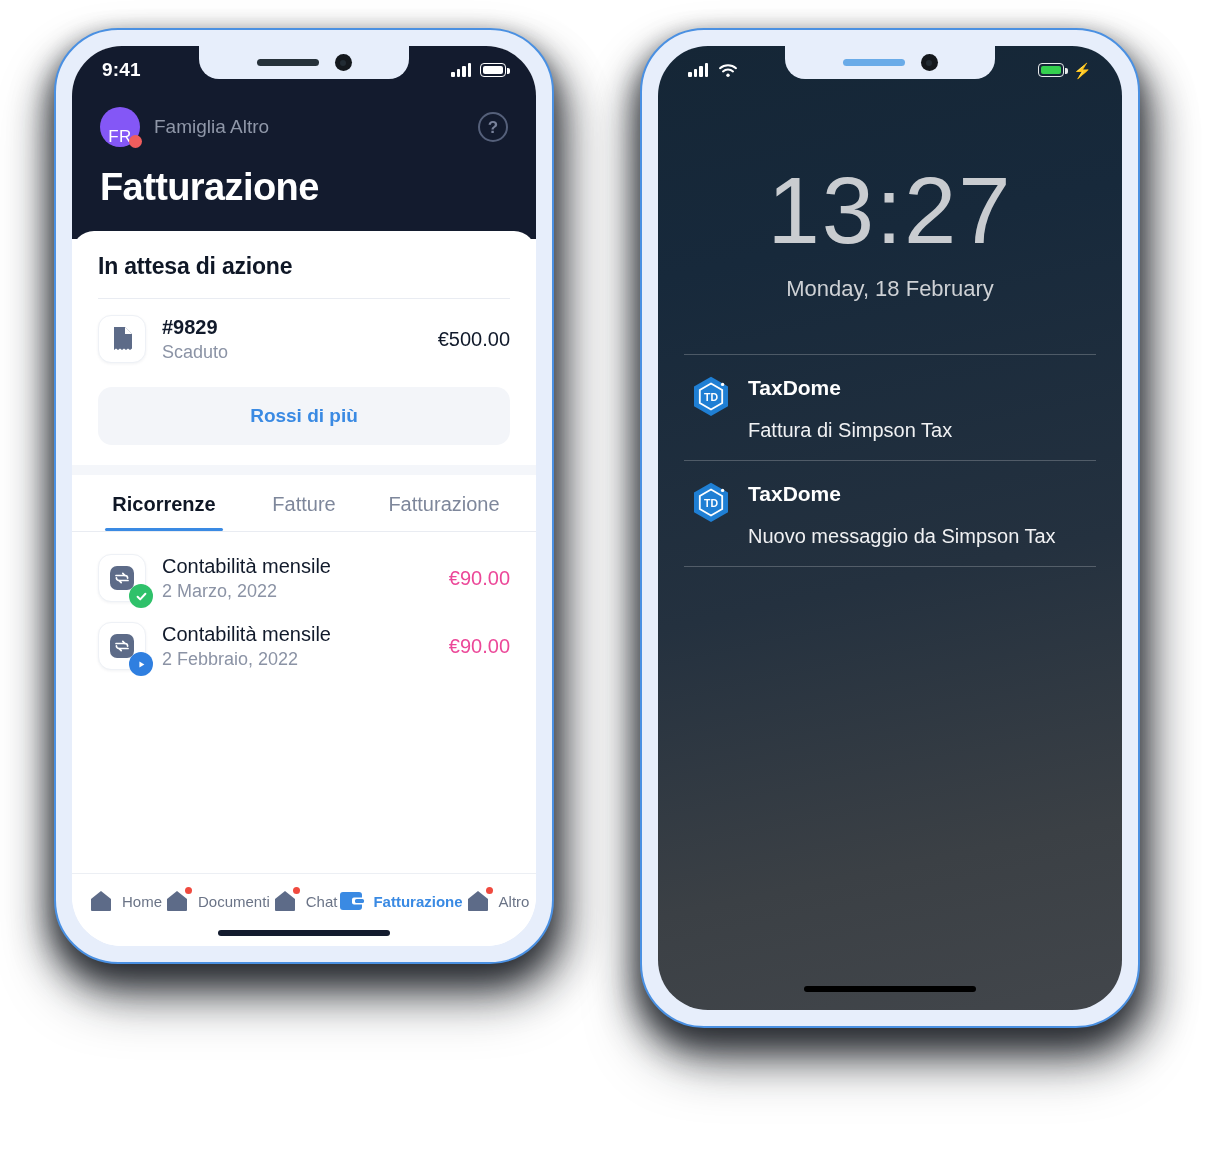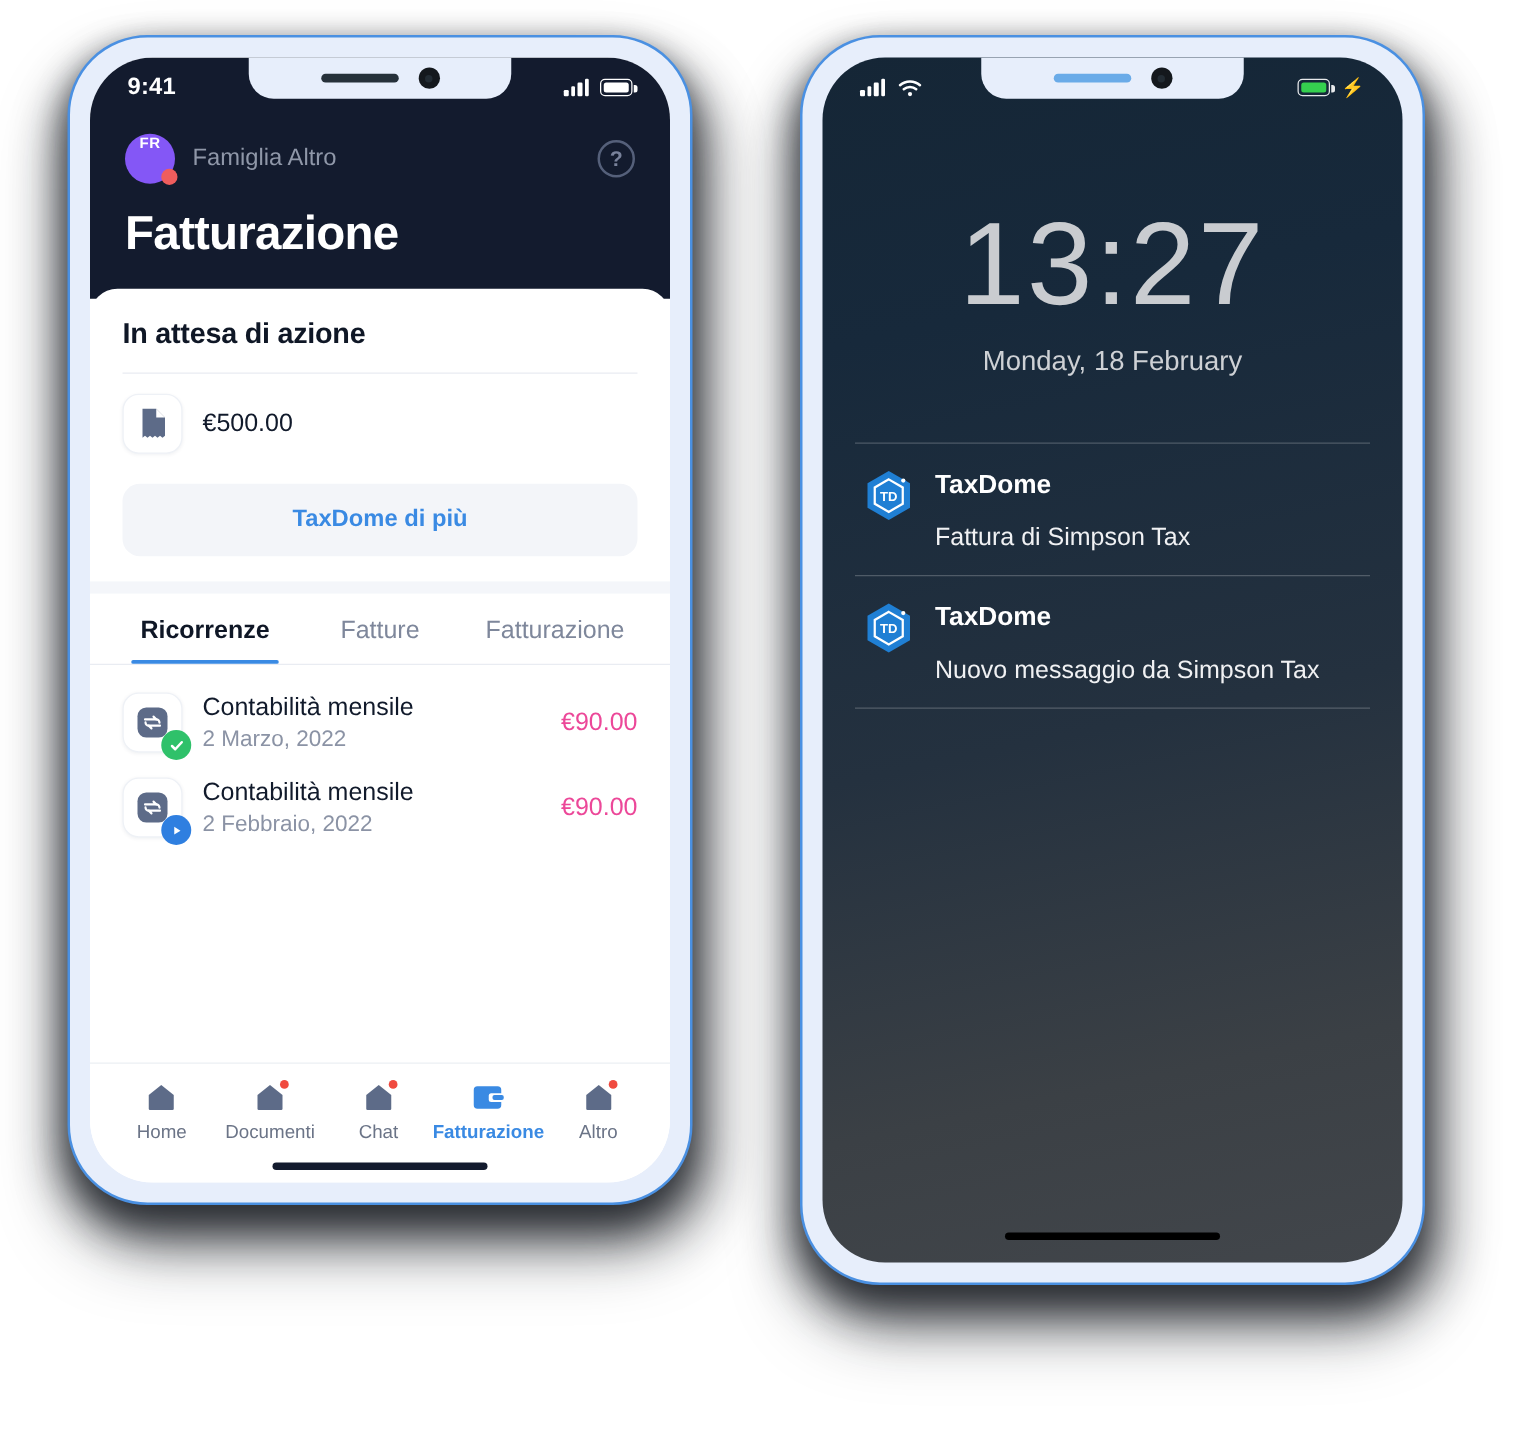--- a/index.html
+++ b/index.html
@@ -78,22 +78,22 @@
   .battery.green::after { background:#e8eaec; }
   .battery.green .fill { background:#35d04f; }
   .bolt { color:#fff; font-size: 15px; line-height:1; }
 
   
   .app-header { background: #131b2e; padding: 58px 28px 0; position: relative; }
   .hdr-row { display: flex; align-items: center; justify-content: space-between; height: 46px; }
   .hdr-user { display: flex; align-items: center; gap: 14px; }
   .avatar {
     position: relative; width: 40px; height: 40px; border-radius: 50%;
-    background: #8457f6; color:#fff; font-size: 12px; font-weight: 700;
-    display:flex; align-items:flex-start; justify-content:center; letter-spacing:.3px;
+    background: #8457f6; color:#fff; font-size: 17px; font-weight: 400;
+    display:flex; align-items:flex-end; justify-content:center; letter-spacing:.3px;
   }
   .avatar-dot { position:absolute; right:-2px; bottom:-1px; width:13px; height:13px;
                 border-radius:50%; background:#ef5d5d; }
   .hdr-name { color: #8f97a8; font-size: 19px; font-weight: 400; }
   .help-icon { width: 30px; height: 30px; border-radius: 50%; border: 2px solid #55607a;
                color:#79829b; font-size:17px; font-weight:700; display:flex;
                align-items:center; justify-content:center; line-height:1; }
   .title-row { display:flex; align-items:center; justify-content:space-between;
                padding: 16px 0 30px; }
   .page-title { color:#fff; font-size: 38px; font-weight: 700; letter-spacing: -0.6px; }
@@ -140,21 +140,21 @@
   .rec-amt { font-size: 20px; color:#ec4899; }
   .badge { position:absolute; right:-8px; bottom:-7px; width:24px; height:24px;
            border-radius:50%; display:flex; align-items:center; justify-content:center; }
   .badge.green { background:#2fc16a; }
   .badge.blue  { background:#2f7fe0; }
 
   
   .bottom-nav { position:absolute; left:0; right:0; bottom:0; background:#fff;
                 border-top:1px solid #eceff4; padding: 14px 14px 0; }
   .nav-items { display:flex; }
-  .nav-item { flex:1; display:flex; flex-direction:column; align-items:center; gap:6px; }
+  .nav-item { flex:1; display:flex; flex-direction:row; align-items:center; gap:6px; }
   .nav-ico { position:relative; width:30px; height:26px; display:flex;
              align-items:center; justify-content:center; }
   .nav-dot { position:absolute; top:-1px; right:0px; width:7px; height:7px;
              border-radius:50%; background:#f04a3f; }
   .nav-label { font-size: 15px; color:#6a7near; color:#6b7487; }
   .nav-item.active .nav-label { color:#3a8ae3; font-weight:700; }
   .home-indicator { width: 172px; height: 6px; border-radius: 4px; background:#131b2e;
                     margin: 16px auto 10px; }
   .home-indicator.dark { background:#000; }
 
@@ -220,24 +220,28 @@
         <div class="card-title">In attesa di azione</div>
         <div class="divider"></div>
 
         <div class="inv-row">
           <div class="icon-tile">
             <svg width="24" height="26" viewBox="0 0 24 26" aria-hidden="true">
               <path d="M2 1h13l7 7v14.5l-2 1.6-2-1.6-2 1.6-2-1.6-2 1.6-2-1.6-2 1.6-2-1.6-2 1.6V1z" fill="#5d6b88"></path>
               <path d="M15 1l7 7h-7z" fill="#ffffff"></path>
             </svg>
           </div>
+          <div class="inv-mid">
+            <div class="inv-name">#9829</div>
+            <div class="inv-sub">Scaduto</div>
+          </div>
           <div class="inv-amt">€500.00</div>
         </div>
 
-        <button class="load-more">TaxDome di più</button>
+        <button class="load-more">Rossi di più</button>
       </div>
 
       <div class="card-gap"></div>
 
       <div class="tabs">
         <div class="tab active">Ricorrenze</div>
         <div class="tab">Fatture</div>
         <div class="tab">Fatturazione</div>
       </div>
       <div class="tabs-underline"></div>

